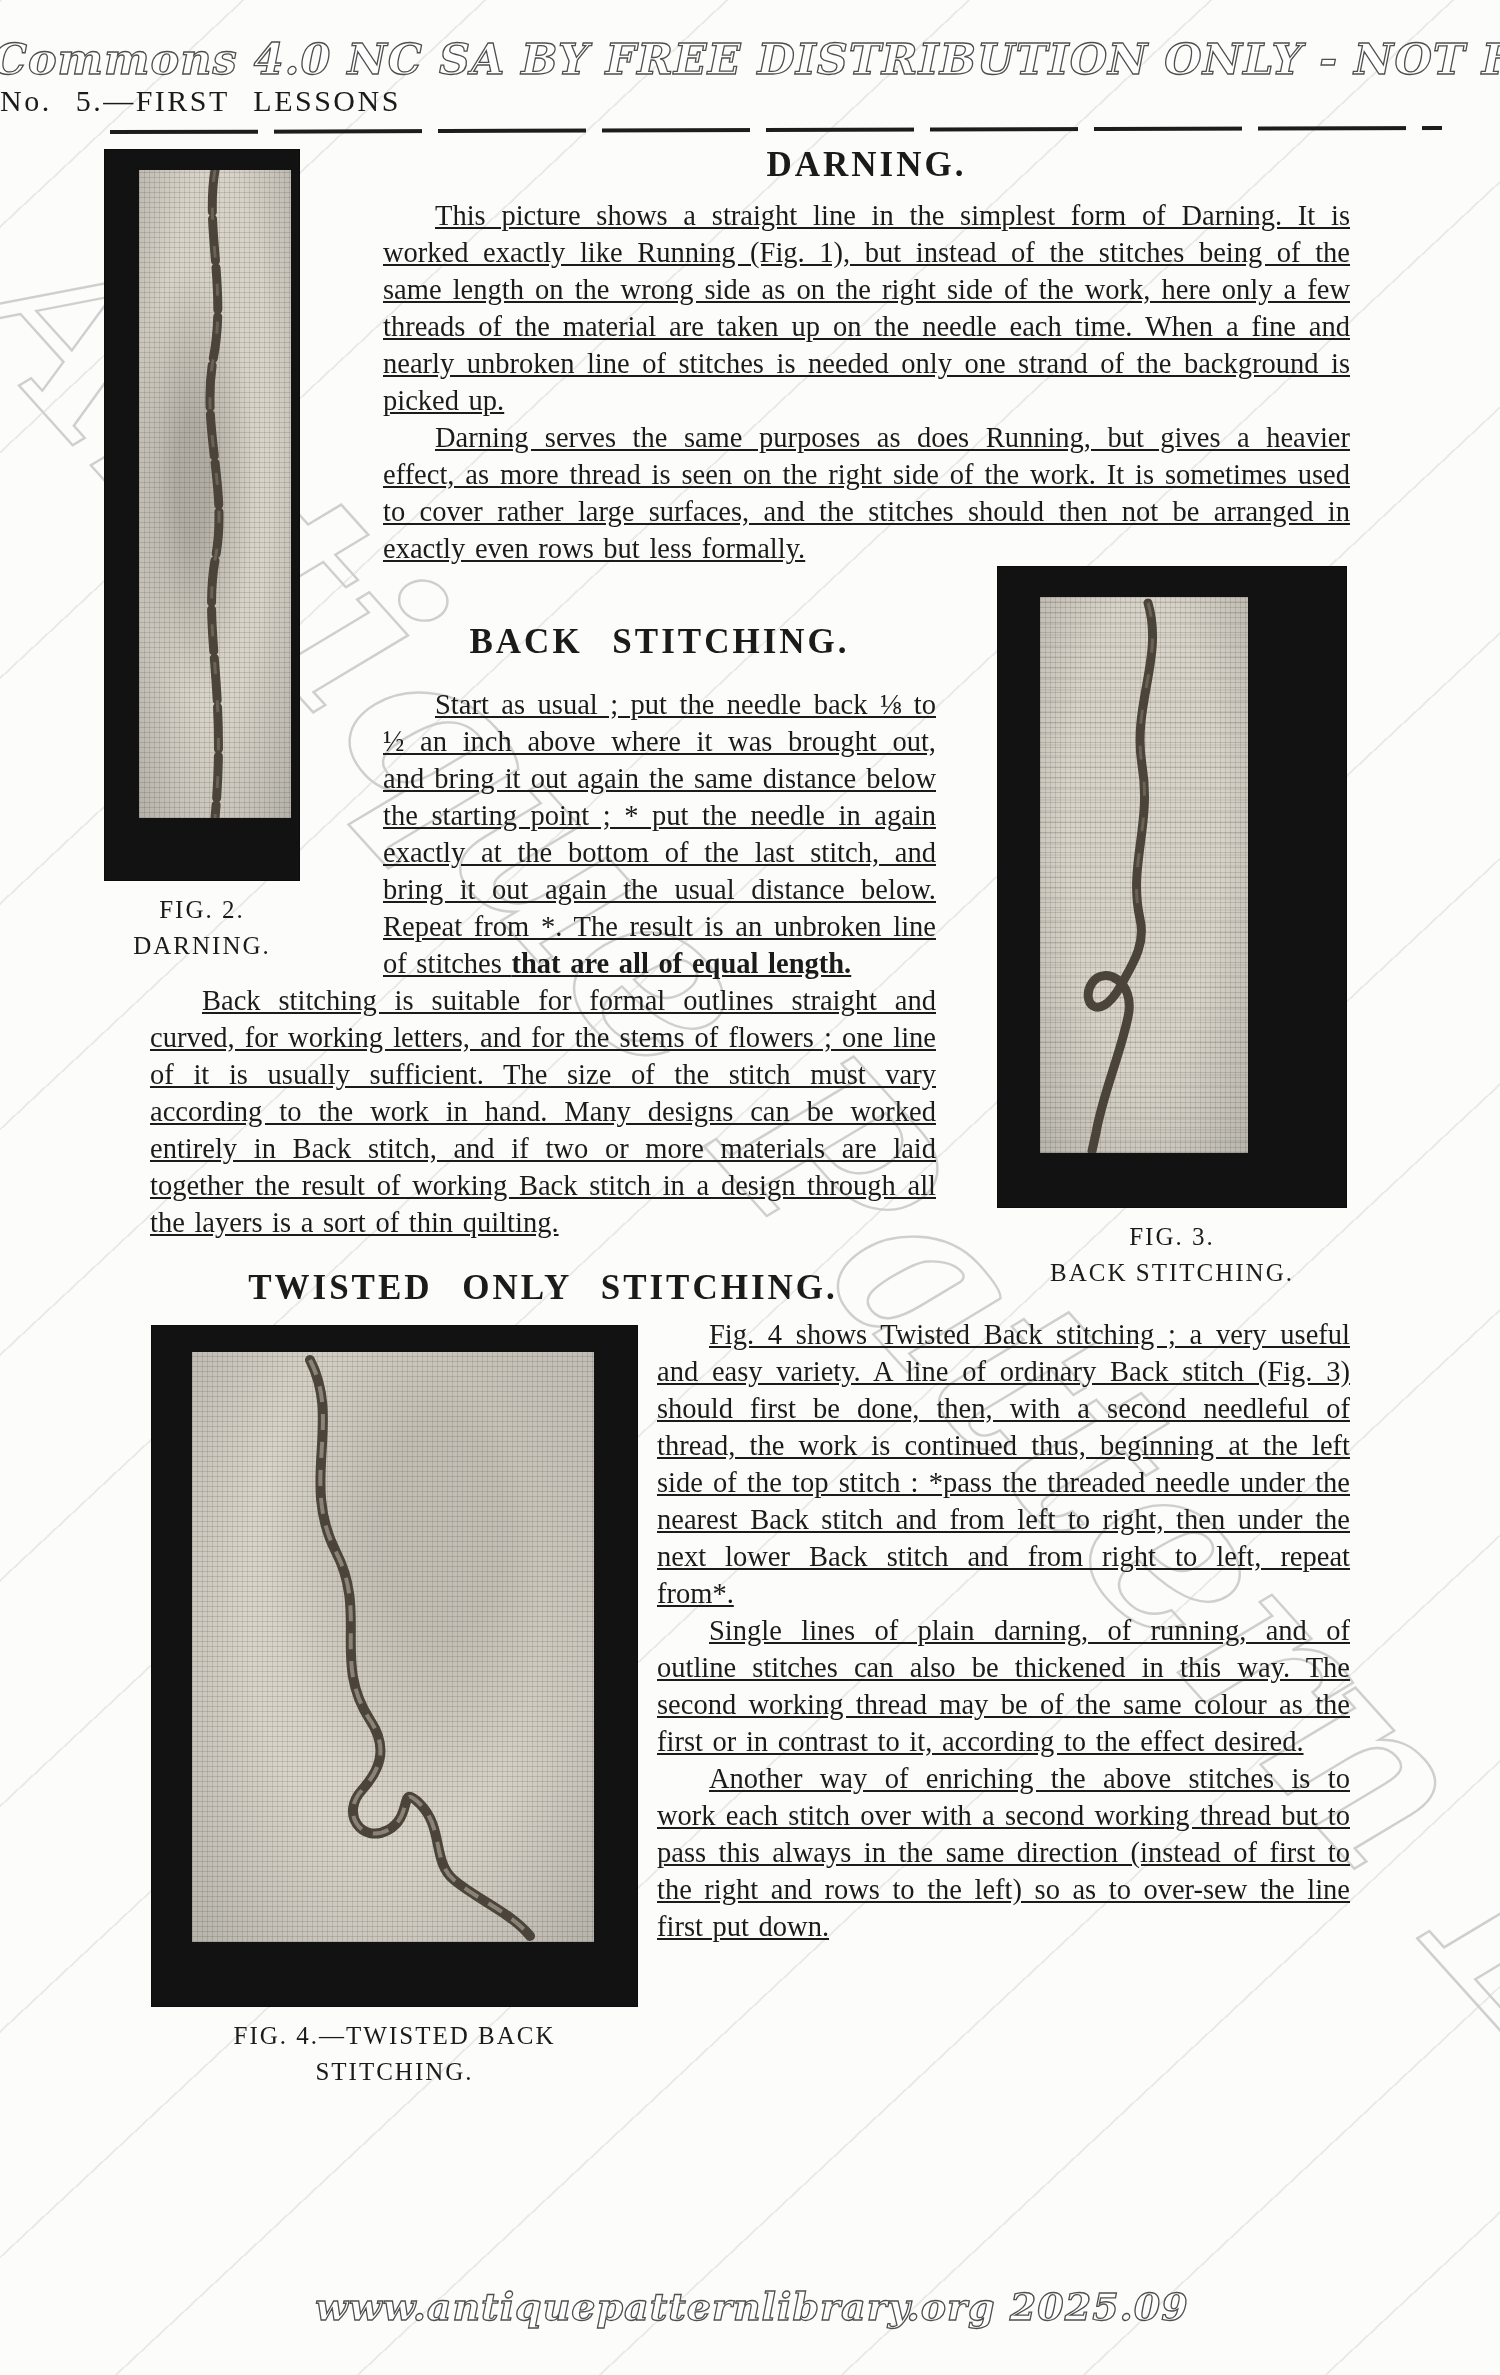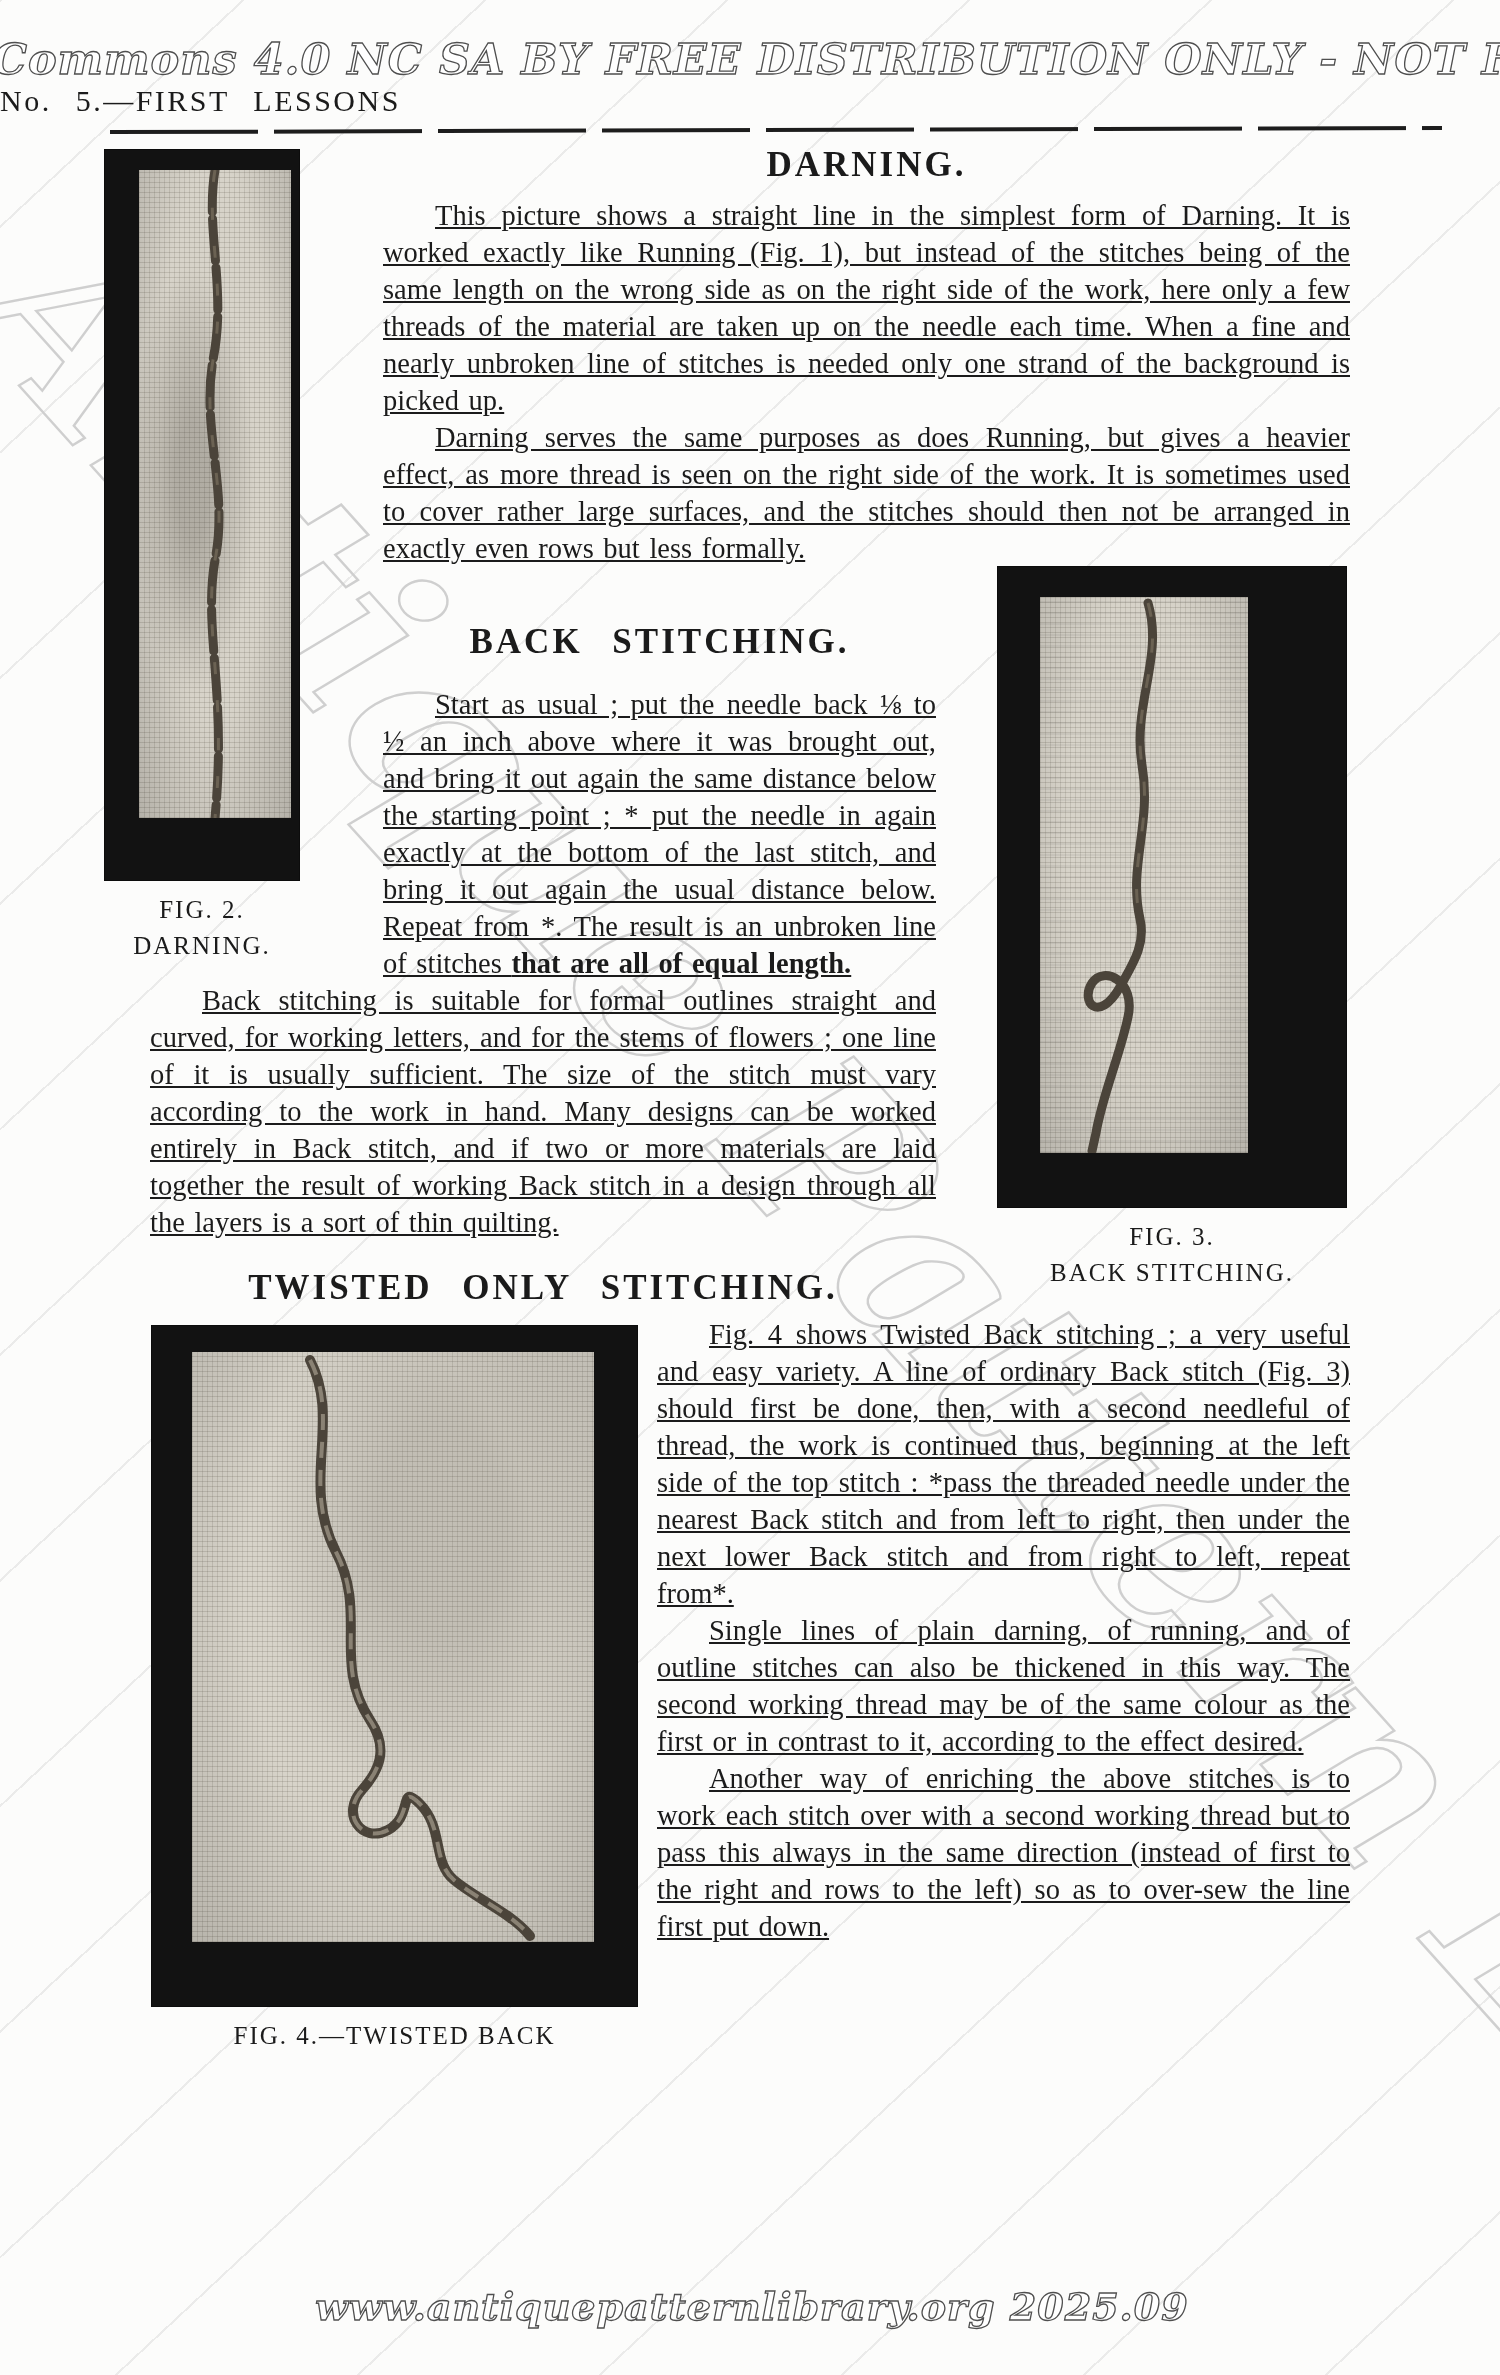--- a/index.html
+++ b/index.html
@@ -168,20 +168,21 @@
                      C148,462 170,492 196,478 C222,464 206,430 228,452 C252,476 240,510 262,528
                      C286,548 318,560 338,584" fill="none" stroke="#4b443a" stroke-width="10" stroke-linecap="round"></path>
             <path d="M118,8 C150,70 108,130 144,200 C176,262 140,310 178,368 C198,398 186,420 170,438
                      C148,462 170,492 196,478 C222,464 206,430 228,452 C252,476 240,510 262,528
                      C286,548 318,560 338,584" fill="none" stroke="#8a8274" stroke-width="4" stroke-dasharray="16 12"></path>
           </svg>
         </div>
       </div>
       <figcaption>
         <div>FIG. 4.—TWISTED BACK</div>
+        <div>STITCHING.</div>
       </figcaption>
     </figure>
 
     <p>Fig. 4 shows Twisted Back stitching ;  a very useful and easy variety.   A line of ordinary Back stitch (Fig. 3) should first be done, then, with a second needleful of thread, the work is continued thus, beginning at the left side of the top stitch :  *pass the threaded needle under the nearest Back stitch and from left to right, then under the next lower Back stitch and from right to left, repeat from*.</p>
     <p>Single lines of plain darning, of running, and of outline stitches can also be thickened in this way.  The second working thread may be of the same colour as the first or in contrast to it, according to the effect desired.</p>
     <p>Another way of enriching the above stitches is to work each stitch over with a second working thread but to pass this always in the same direction (instead of first to the right and rows to the left) so as to over-sew the line first put down.</p>
   </main>
 
   <svg class="ftr" height="70" viewBox="0 0 1500 70">
     <text class="wm-banner-text" font-size="38" text-anchor="middle" x="752" y="50">www.antiquepatternlibrary.org 2025.09</text>

